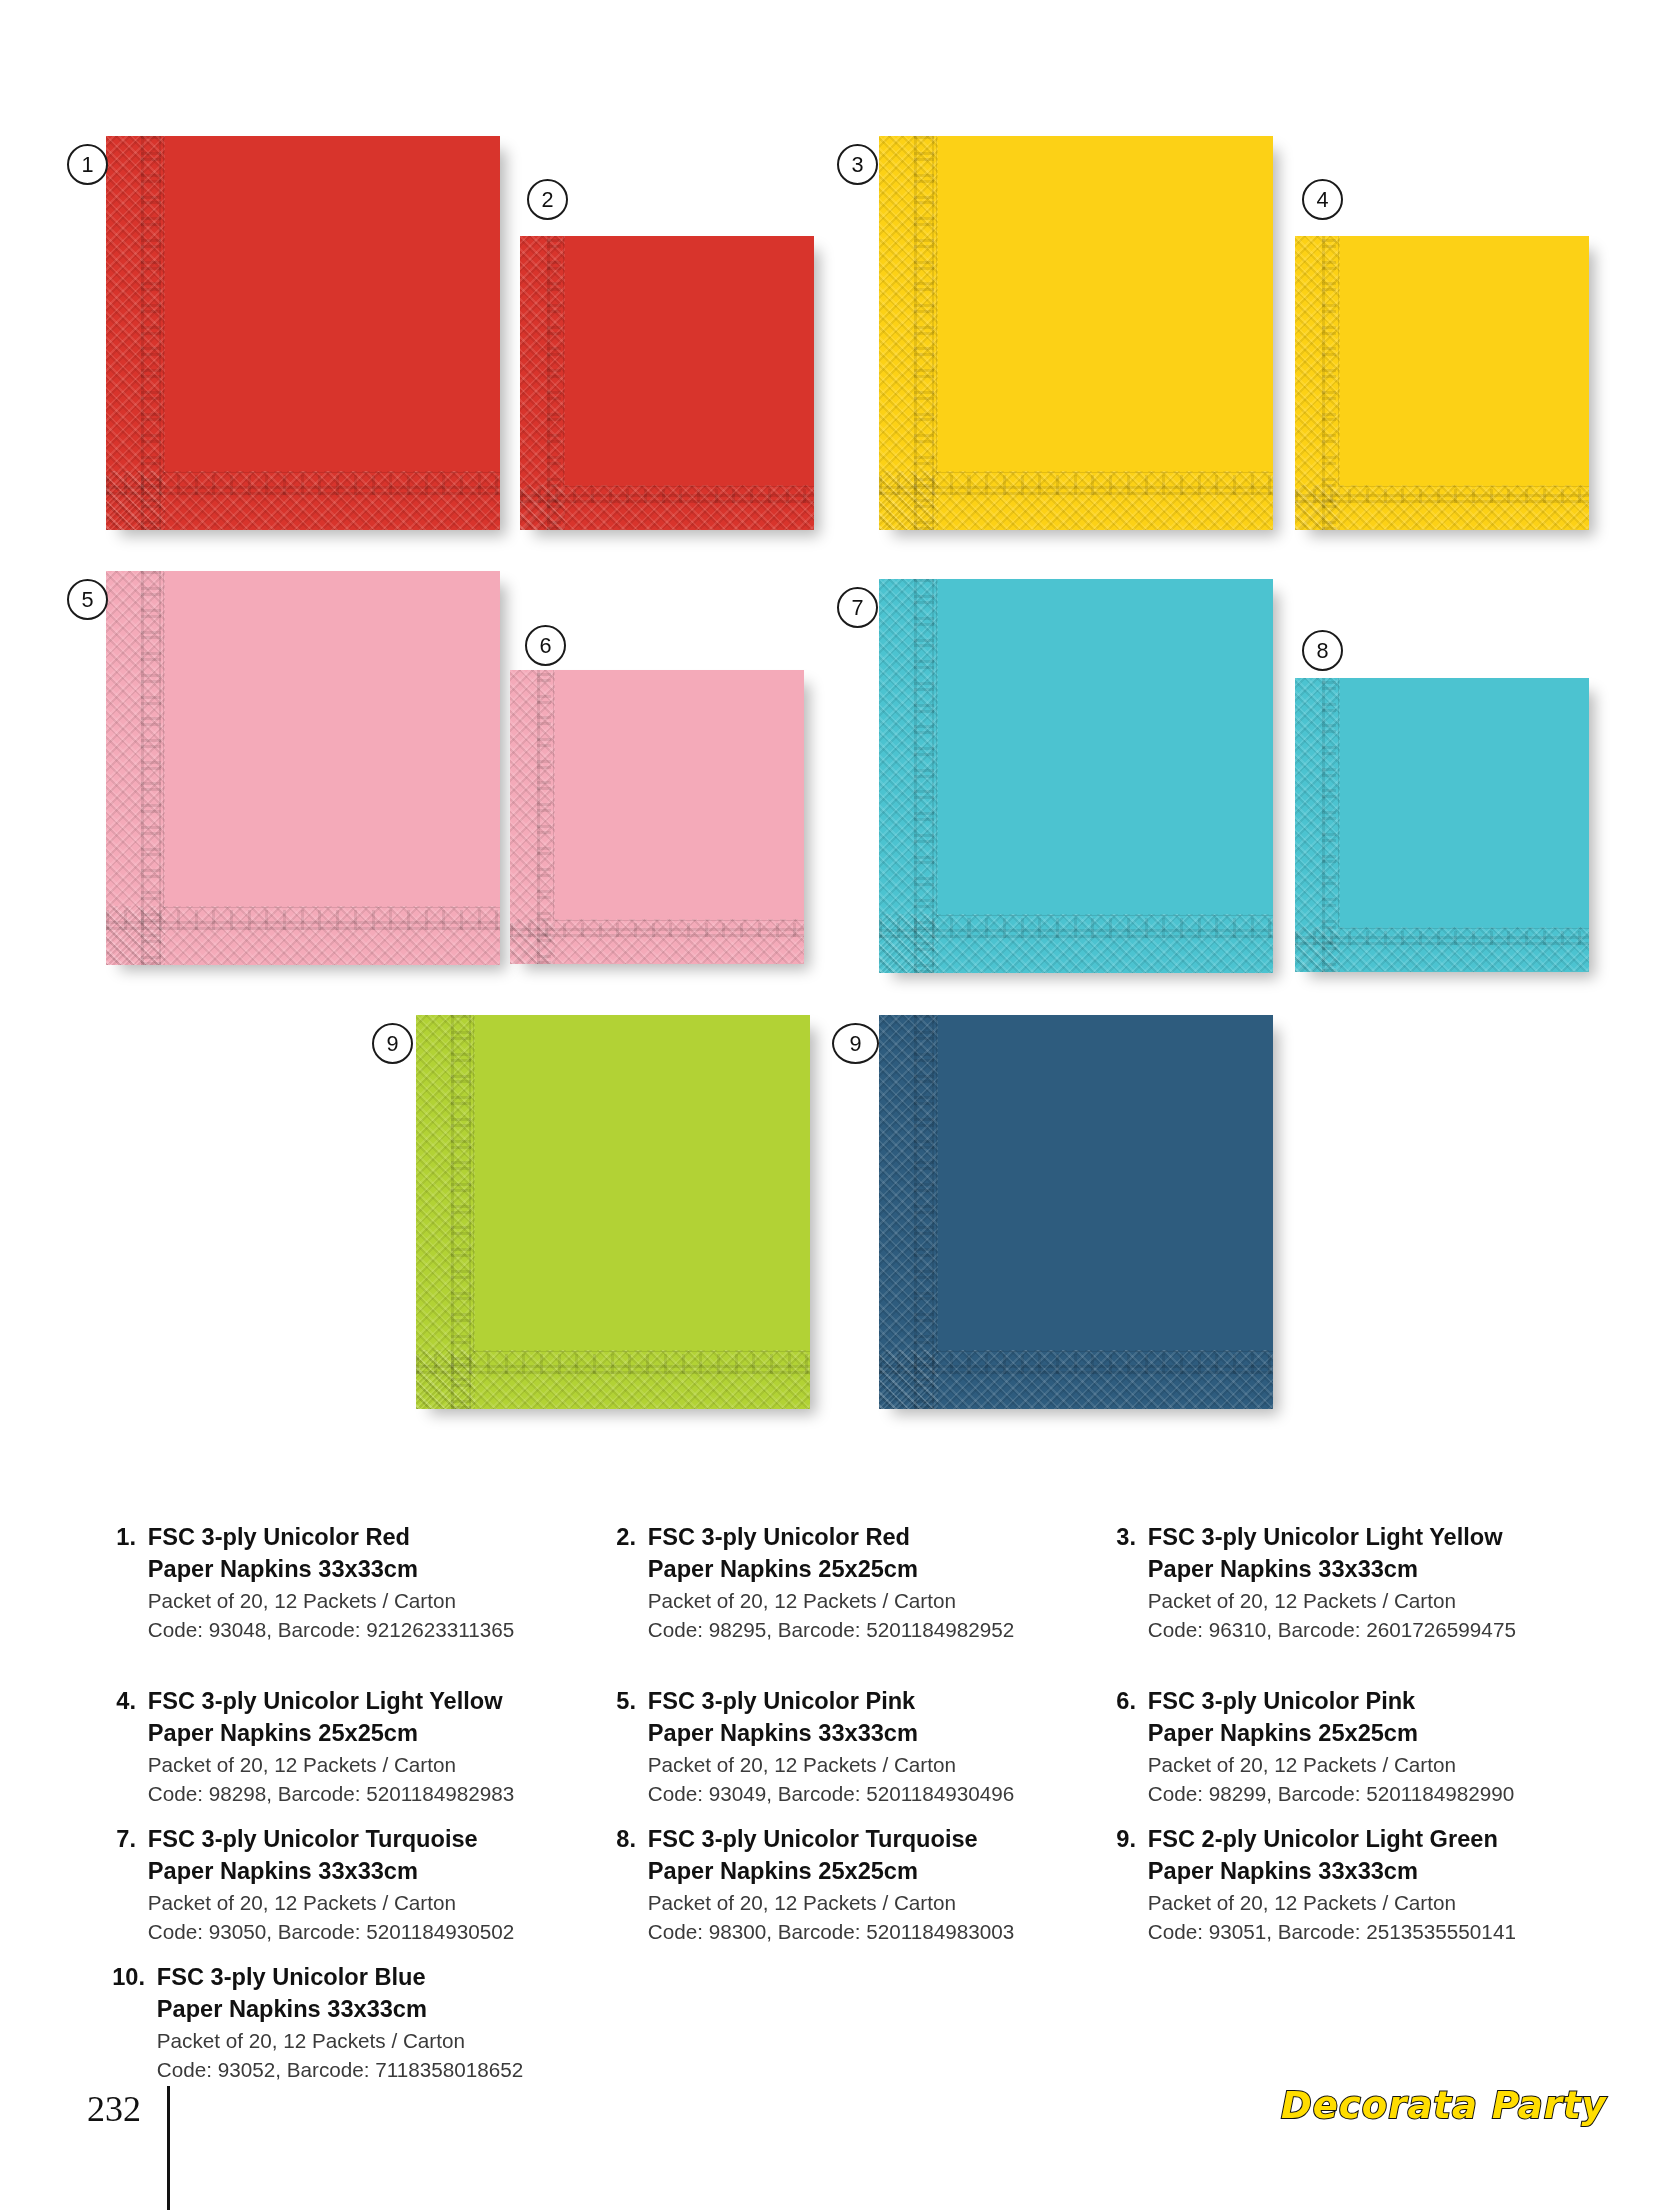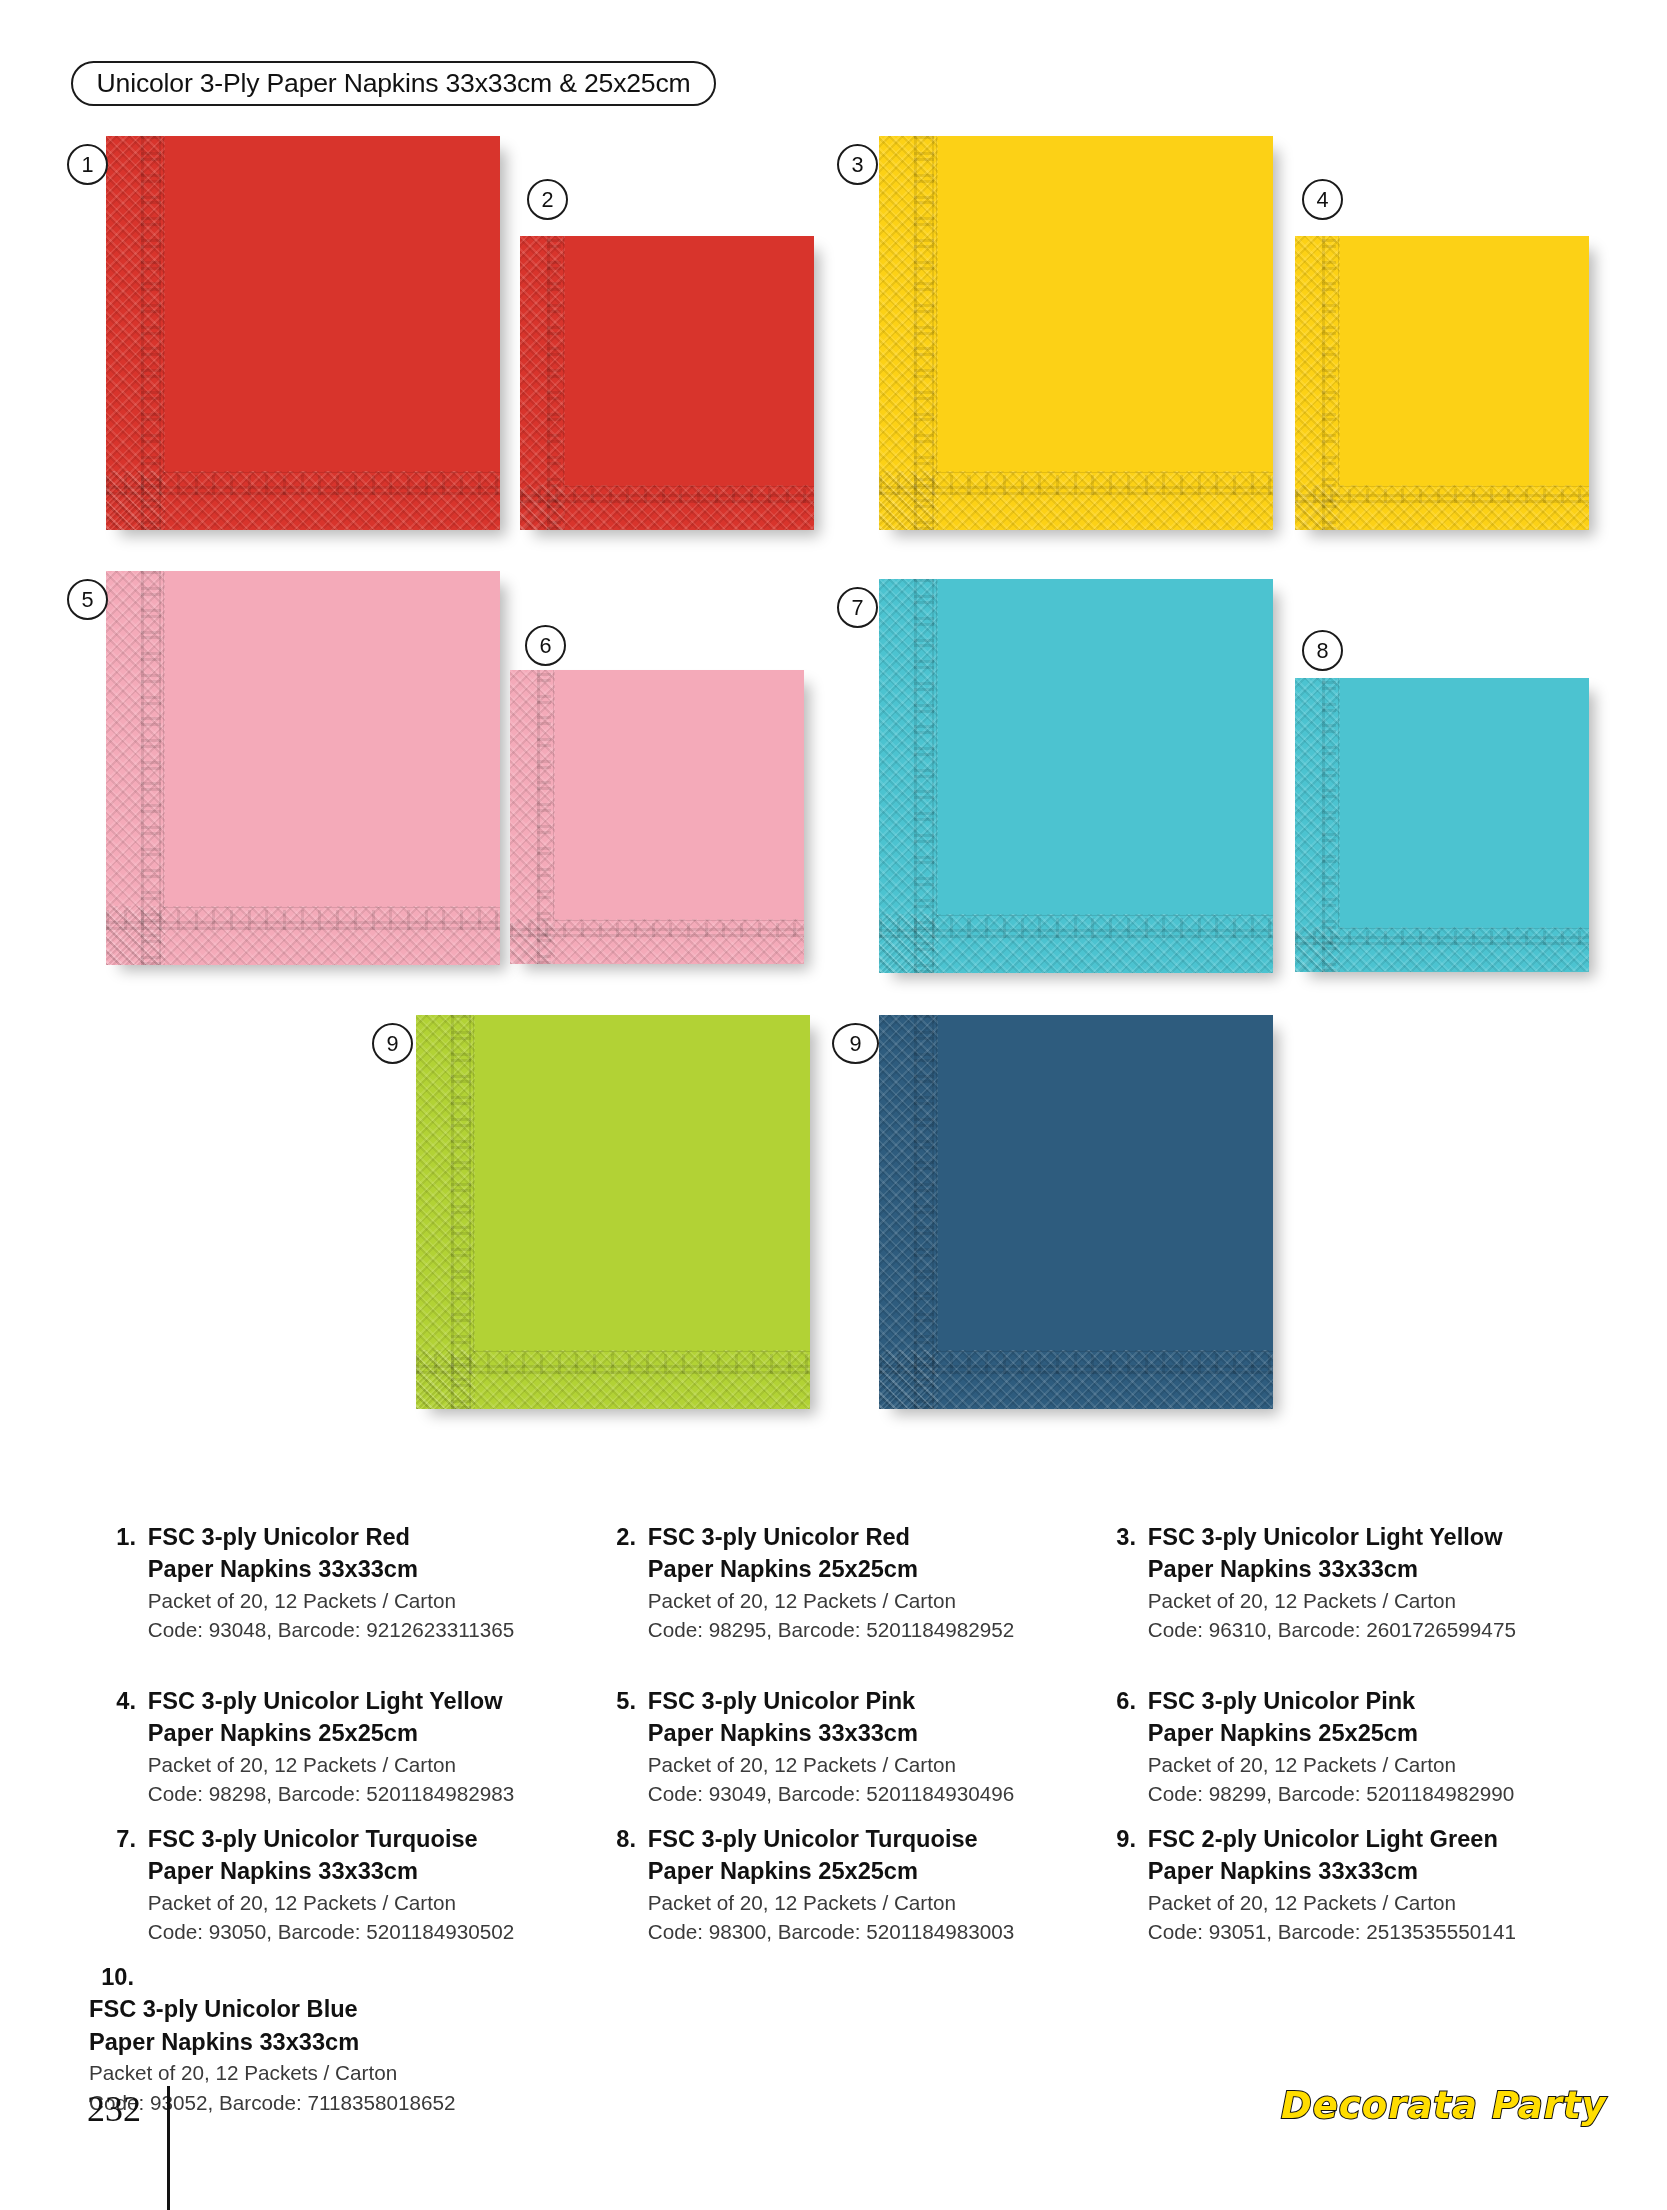--- a/index.html
+++ b/index.html
@@ -99,23 +99,20 @@
     paint-order:stroke fill;
     font-family:"DejaVu Sans", sans-serif;
     white-space:nowrap;
   }
 </style>
 </head>
 <body>
 
 <div class="page">
 
-  <div class="title-pill">
-    <span>Unicolor 3-Ply Paper Napkins 33x33cm &amp; 25x25cm</span>
-  </div>
 
   <div class="napkins">
 
     <div class="nap-wrap" style="left:106px;top:136px;width:394px;height:394px;">
       <div class="napkin" style="background:#d8342c;">
         <div class="band-l" style="width:59px;"></div>
         <div class="band-b" style="height:59px;"></div>
         <div class="key-l" style="left:35px;width:19.7px;"></div>
         <div class="key-b" style="bottom:35px;height:19.7px;"></div>
         <div class="inner-line" style="left:57px;bottom:57px;right:0;top:0;"></div>
@@ -310,21 +307,21 @@
         <div class="body">
           <div class="t1">FSC 2-ply Unicolor Light Green</div>
           <div class="t2">Paper Napkins 33x33cm</div>
           <div class="s1">Packet of 20, 12 Packets / Carton</div>
           <div class="s2">Code: 93051, Barcode: 2513535550141</div>
         </div>
       </div>
     </div>
 
     <div class="list-row" style="height:138px;">
-      <div class="item" style="left:89px;top:23.6px;flex-direction:column;">
+      <div class="item" style="left:100px;top:23.6px;">
         <div class="num">10.</div>
         <div class="body">
           <div class="t1">FSC 3-ply Unicolor Blue</div>
           <div class="t2">Paper Napkins 33x33cm</div>
           <div class="s1">Packet of 20, 12 Packets / Carton</div>
           <div class="s2">Code: 93052, Barcode: 7118358018652</div>
         </div>
       </div>
     </div>
 

